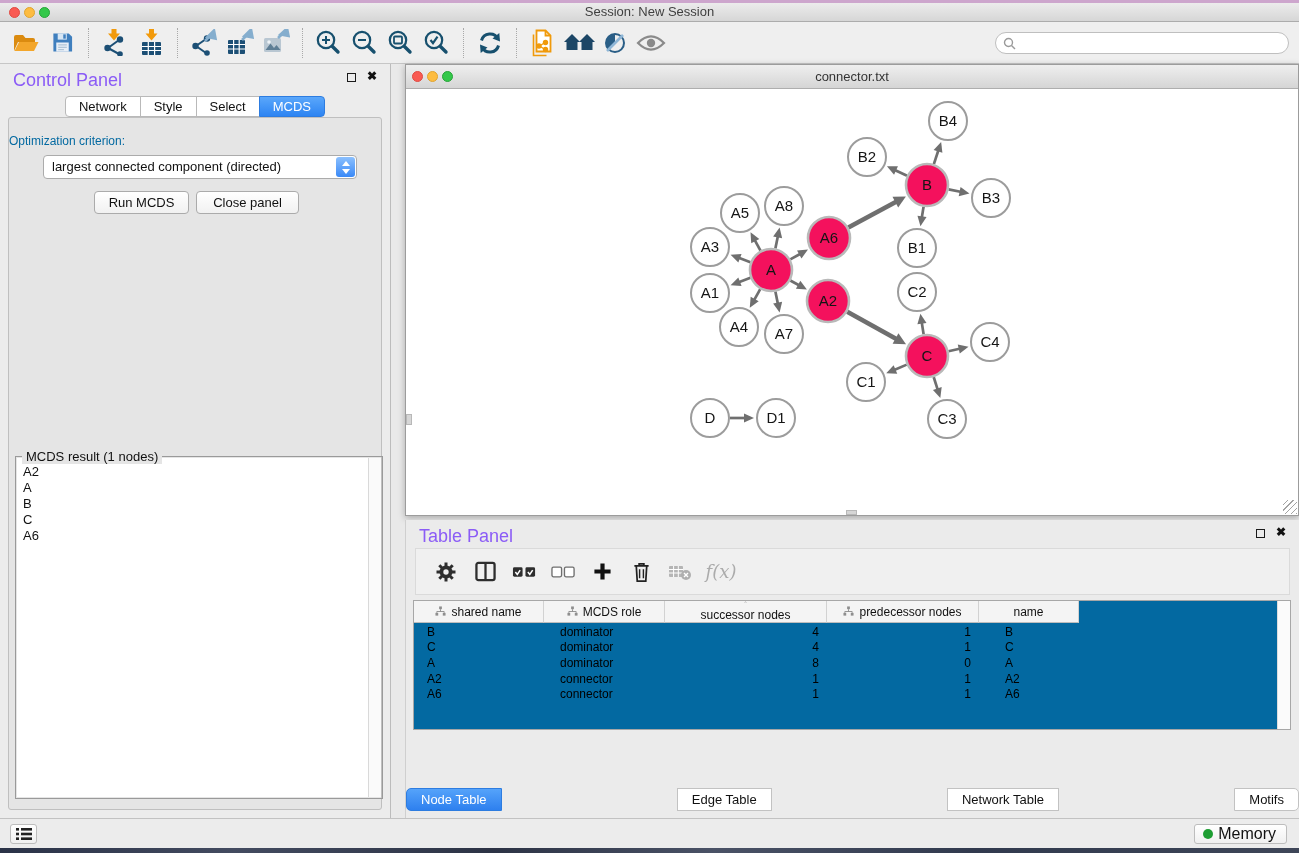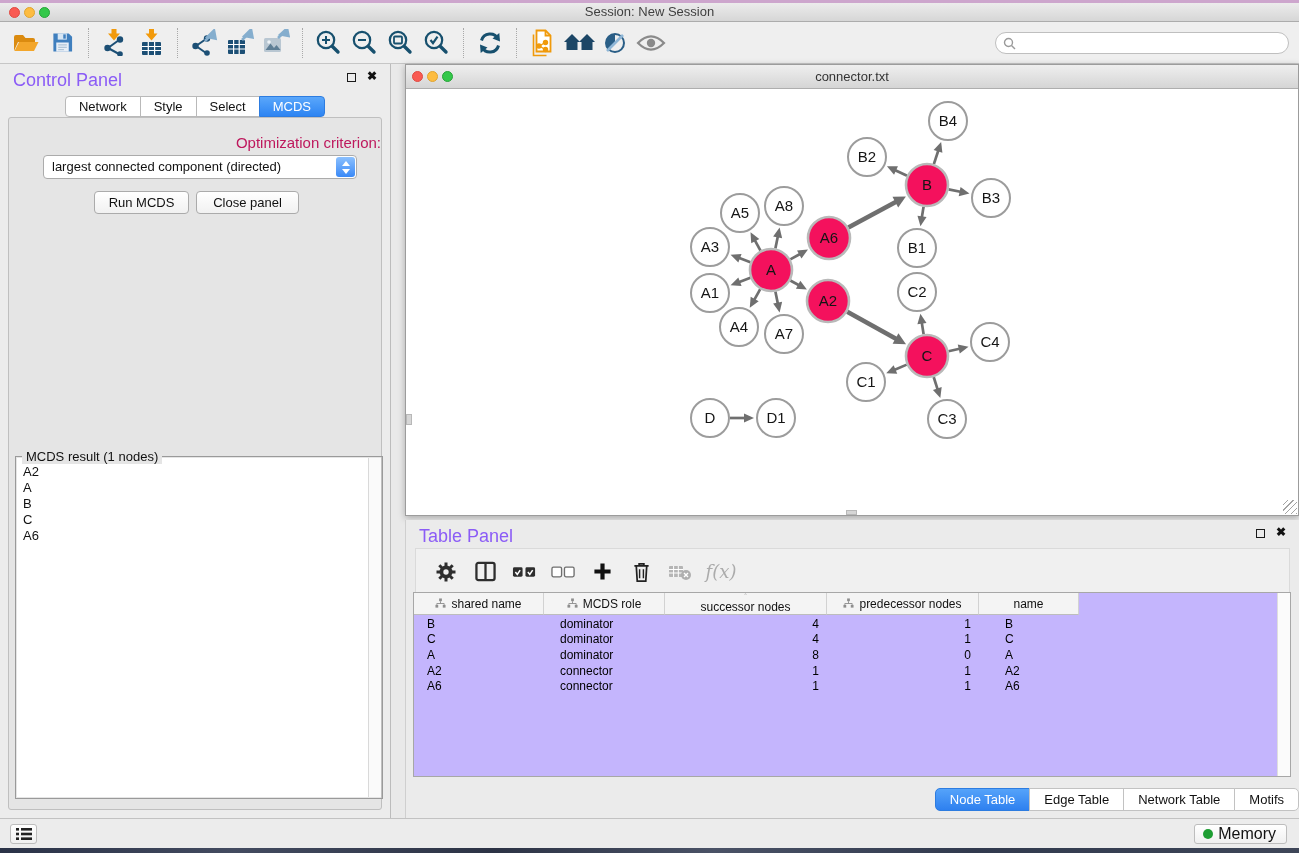--- a/index.html
+++ b/index.html
@@ -38,21 +38,21 @@
 
 .control-panel {position:absolute;left:0;top:64px;width:391px;bottom:35px;background:#ececec;border-right:1px solid #bcbcbc}
 .cp-tabs {position:absolute;top:32px;left:0;right:0;display:flex;justify-content:center}
 .cp-tab {height:21px;line-height:19px;padding:0 13px;font-size:13px;background:#fff;
   border:1px solid #b9b9b9;margin-left:-1px;color:#111}
 .cp-tab.first {border-radius:4px 0 0 4px;margin-left:0}
 .cp-tab.last {border-radius:0 4px 4px 0}
 .cp-tab.selected {background:linear-gradient(#5aa7fb,#2d84f2);border-color:#2d7ce0;color:#fff}
 .cp-pane {position:absolute;left:8px;right:8px;top:53px;bottom:8px;background:#e5e5e5;
   border:1px solid #bfbfbf;border-radius:3px}
-.opt-label {position:absolute;top:16px;left:0;right:0;text-align:right;font-size:15px;color:#be185d}
+.opt-label {position:absolute;top:16px;left:0;right:0;text-align:left;font-size:12px;color:#0369a1}
 .criterion {position:absolute;left:34px;top:37px;width:314px;height:24px;background:#fff;
   border:1px solid #ababab;border-radius:4px;font-size:13px;line-height:22px;padding-left:8px;color:#111}
 .stepper {position:absolute;right:1px;top:1px;width:19px;height:20px;border-radius:3px;
   background:linear-gradient(#8bc0fe,#3a89f7);display:flex;flex-direction:column;align-items:center;justify-content:center;gap:1px}
 .cp-btn {position:absolute;top:73px;height:23px;background:linear-gradient(#fff,#f1f1f1);
   border:1px solid #ababab;border-radius:4px;font-size:13px;text-align:center;line-height:21px;color:#111}
 #run-btn {left:85px;width:95px}
 #close-btn {left:187px;width:103px}
 .result-group {position:absolute;left:6px;top:338px;width:368px;bottom:10px;border:1px solid #9a9a9a}
 .result-legend {position:absolute;top:-8px;left:6px;background:#e5e5e5;padding:0 4px;font-size:13px;color:#111;z-index:2}
@@ -71,29 +71,29 @@
 .nw-scrollmark-bottom {position:absolute;left:440px;bottom:0;width:11px;height:5px;background:#d6d6d6;border:1px solid #b8b8b8}
 .nw-resize {position:absolute;right:1px;bottom:1px;width:14px;height:14px;
   background:repeating-linear-gradient(135deg,transparent 0 3px,#a3a3a3 3px 4px)}
 
 
 .table-panel {position:absolute;left:405px;top:520px;right:0;bottom:35px;background:#ebebeb;border-left:1px solid #cfcfcf}
 .tp-toolbar {position:absolute;left:9px;right:9px;top:28px;height:47px;background:#f0f0f0;
   border:1px solid #dadada;display:flex;align-items:center;padding-left:17px;gap:13px}
 .tp-icon {width:26px;height:26px;display:flex;align-items:center;justify-content:center;flex:none}
 .fx {font-family:"DejaVu Serif",serif;font-style:italic;font-size:18px;color:#ababab;padding-left:4px}
-.node-table {position:absolute;left:7px;top:72px;width:878px;height:185px;background:#c4b5fd;border:1px solid #a7a7a7}
+.node-table {position:absolute;left:7px;top:80px;width:878px;height:130px;background:#0369a1;border:1px solid #a7a7a7}
 .nt-scroll {position:absolute;top:0;bottom:0;right:0;width:13px;background:#fbfbfb;border-left:1px solid #dedede}
 .nt-header {position:absolute;left:0;top:0;height:22px;display:flex}
 .nt-hcell {height:22px;background:#f4f4f4;border-right:1px solid #d2d2d2;border-bottom:1px solid #bdbdbd;
   display:flex;align-items:center;justify-content:center;gap:5px;font-size:12px;color:#111;flex:none}
 .nt-body {position:absolute;left:0;top:23px;right:13px}
 .nt-row {display:flex;height:15.6px;align-items:center}
 .nt-cell {font-size:12px;color:#000;flex:none;white-space:nowrap;overflow:hidden}
-.tp-tabs {position:absolute;top:268px;left:0;right:0;display:flex;justify-content:flex-end}
+.tp-tabs {position:absolute;top:268px;left:0;right:0;display:flex;justify-content:space-between}
 .tp-tab {height:23px;line-height:21px;padding:0 14px;font-size:13px;background:#fff;
   border:1px solid #c2c2c2;margin-left:-1px;color:#111}
 .tp-tab.first {border-radius:5px 0 0 5px;margin-left:0}
 .tp-tab.last {border-radius:0 5px 5px 0}
 .tp-tab.selected {background:linear-gradient(#55a3fa,#2e80ef);border-color:#2d7ce0;color:#fff}
 
 
 .statusbar {position:absolute;left:0;right:0;bottom:5px;height:30px;background:#ececec;border-top:1px solid #c2c2c2}
 .list-btn {position:absolute;left:10px;top:5px;width:27px;height:20px;background:linear-gradient(#fff,#f0f0f0);
   border:1px solid #bdbdbd;border-radius:3px;display:flex;align-items:center;justify-content:center}

